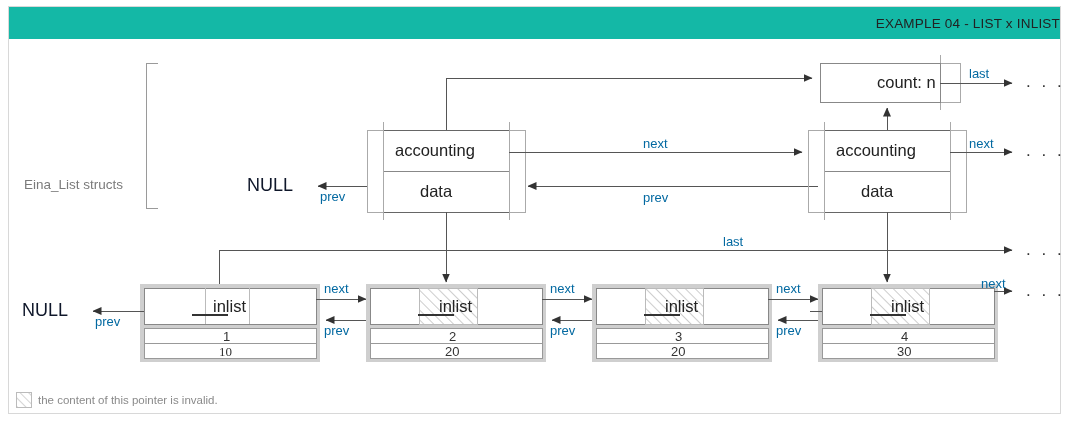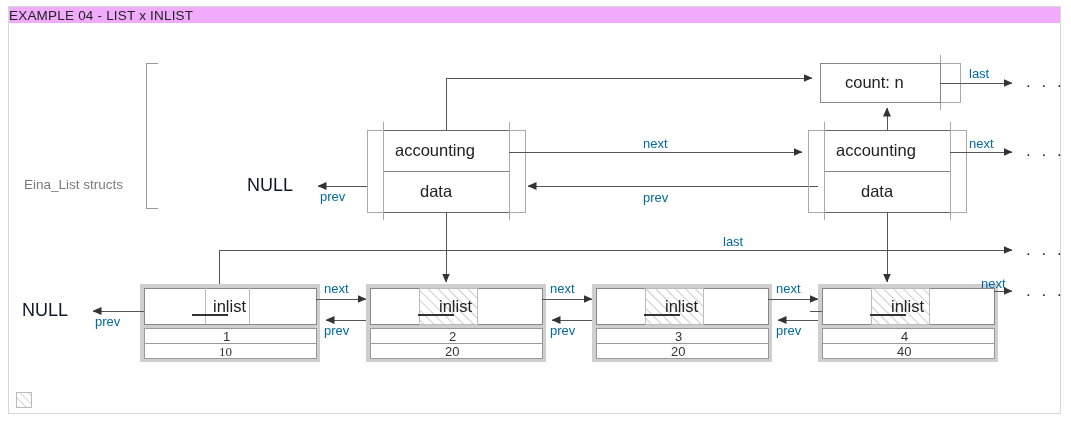--- a/index.html
+++ b/index.html
@@ -1,20 +1,20 @@
 <!DOCTYPE html>
 <html><head>
 <meta charset="utf-8">
 <style>
   html,body{margin:0;padding:0;background:#fff;}
   body{font-family:"Liberation Sans",sans-serif;}
   #root{position:relative;width:1071px;height:425px;overflow:hidden;background:#fff;}
   #frame{position:absolute;left:8px;top:6px;width:1053px;height:408px;border:1px solid #d8d8d8;box-sizing:border-box;background:#fff;}
-  #titlebar{position:absolute;left:9px;top:7px;width:1051px;height:16px;background:#f0abfc;
-            display:flex;align-items:center;justify-content:flex-start;}
+  #titlebar{position:absolute;left:9px;top:7px;width:1051px;height:32px;background:#14b8a6;
+            display:flex;align-items:center;justify-content:flex-end;}
   #titlebar span{font-size:13.5px;color:#222;letter-spacing:.2px;}
   .svgwrap{position:absolute;left:0;top:0;width:1071px;height:425px;}
   
   .lbl{position:absolute;color:#0369a1;font-size:13px;white-space:nowrap;}
   .bigtxt{position:absolute;font-size:18px;color:#0f172a;white-space:nowrap;}
   .boxtxt{position:absolute;font-size:16.5px;color:#222;white-space:nowrap;}
   .cellnum{position:absolute;font-size:13px;color:#333;white-space:nowrap;}
   .dots{position:absolute;font-size:17px;color:#333;letter-spacing:3px;white-space:nowrap;}
   .legendtxt{position:absolute;font-size:11.5px;color:#8a8a8a;white-space:nowrap;}
   .sidetxt{position:absolute;font-size:13.5px;color:#7a7a7a;white-space:nowrap;margin-top:48px;}
@@ -147,21 +147,21 @@
 
       <rect x="16" y="392" width="15" height="15" fill="url(#hatch2)" stroke="#bbb"></rect>
     </g>
   </svg>
 
   <div class="sidetxt" style="left:24px;top:129px;">Eina_List structs</div>
 
   <div class="bigtxt" style="left:247px;top:175px;">NULL</div>
   <div class="bigtxt" style="left:22px;top:300px;">NULL</div>
 
-  <div class="boxtxt" style="left:845px;top:73px;">count: n</div>
+  <div class="boxtxt" style="left:877px;top:73px;">count: n</div>
   <div class="lbl" style="left:969px;top:66px;">last</div>
   <div class="dots" style="left:1026px;top:72px;">. . .</div>
 
   <div class="boxtxt" style="left:395px;top:141px;">accounting</div>
   <div class="boxtxt" style="left:420px;top:182px;">data</div>
   <div class="lbl" style="left:320px;top:189px;">prev</div>
 
   <div class="lbl" style="left:643px;top:136px;">next</div>
   <div class="lbl" style="left:643px;top:190px;">prev</div>
 
@@ -187,18 +187,19 @@
   <div class="lbl" style="left:550px;top:323px;">prev</div>
 
   <div class="boxtxt" style="left:665px;top:297px;">inlist</div>
   <div class="cellnum" style="left:675px;top:329px;">3</div>
   <div class="cellnum" style="left:671px;top:344px;">20</div>
   <div class="lbl" style="left:776px;top:281px;">next</div>
   <div class="lbl" style="left:776px;top:323px;">prev</div>
 
   <div class="boxtxt" style="left:891px;top:297px;">inlist</div>
   <div class="cellnum" style="left:901px;top:329px;">4</div>
-  <div class="cellnum" style="left:897px;top:344px;">40</div>
+  <div class="cellnum" style="left:897px;top:344px;">30</div>
   <div class="lbl" style="left:981px;top:276px;">next</div>
   <div class="dots" style="left:1026px;top:281px;">. . .</div>
 
+  <div class="legendtxt" style="left:38px;top:394px;">the content of this pointer is invalid.</div>
 
 </div>
 
 </body></html>

